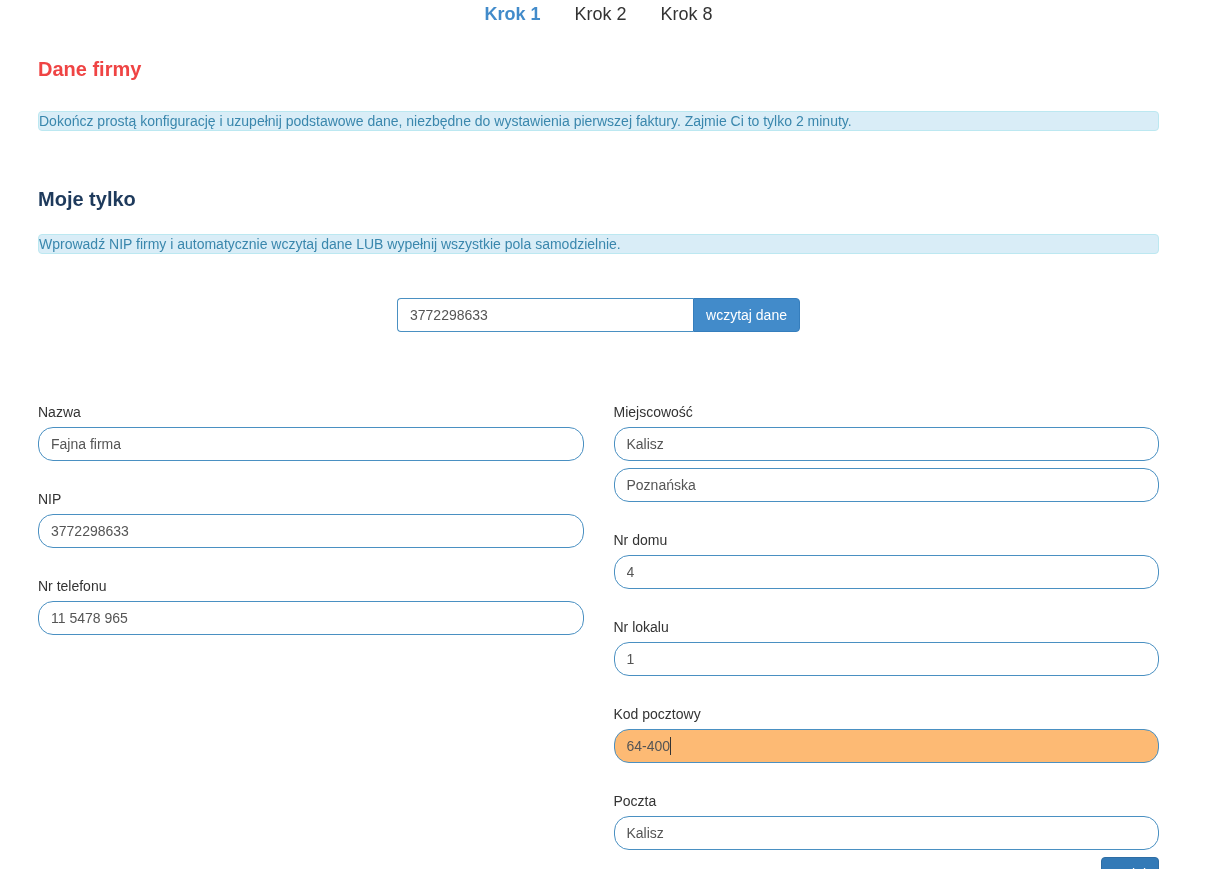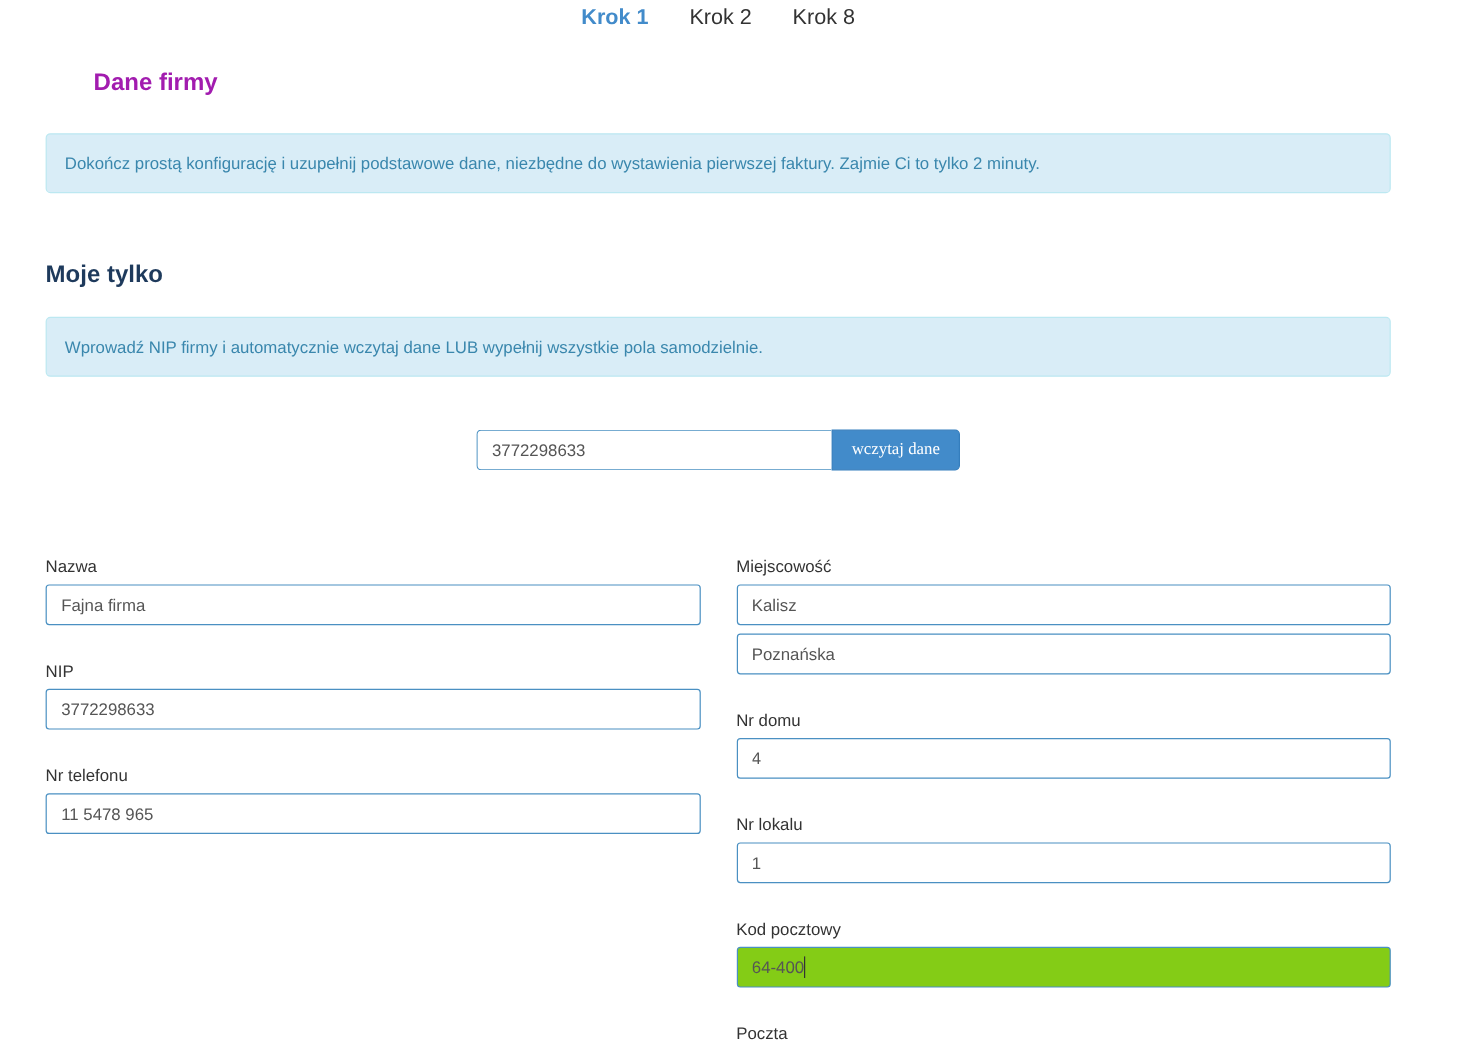--- a/index.html
+++ b/index.html
@@ -14,62 +14,62 @@
   
   .tabs {
     display: flex; justify-content: center; gap: 34px;
     padding-top: 4px; font-size: 18px;
   }
   .tab { color: #333; cursor: pointer; }
   .tab.active { color: #428bca; font-weight: bold; }
 
   
   h2 { font-size: 20px; font-weight: bold; margin: 0; }
-  .h-company { margin-top: 33px; color: #a21caf; margin-left: 40px; }
+  .h-company { margin-top: 33px; color: #ef4444; }
   .h-mydata  { margin-top: 57px; color: #1e3a5c; }
 
   
   .alert {
-    margin-top: 30px; padding: 15px;
+    margin-top: 30px; 
     background: #d9edf7; border: 1px solid #bce8f1;
     border-radius: 4px; color: #3a87ad; line-height: 18px;
   }
   .alert-2 { margin-top: 23px; }
 
   
   .nip-row { margin-top: 44px; display: flex; justify-content: center; }
   .nip-group { display: flex; width: 403px; }
   .nip-group input {
     width: 296px; height: 34px; padding: 6px 12px;
     font-family: inherit; font-size: 14px; color: #555;
     border: 1px solid #4a90c2; border-right: none;
     border-radius: 4px 0 0 4px; outline: none; background: #fff;
   }
   .btn {
-    font-family: Liberation Serif, serif; font-size: 14px; color: #fff;
+    font-family: Liberation Sans, sans-serif; font-size: 14px; color: #fff;
     border: 1px solid #357ebd; background: #428bca;
     cursor: pointer; padding: 6px 12px; line-height: 20px;
   }
   .btn-load { width: 107px; height: 34px; border-radius: 0 4px 4px 0; }
 
   
   .form { display: flex; gap: 30px; margin-top: 42px; }
   .col { flex: 1; }
   .form-group { margin-bottom: 7px; }
   .form-group label {
     display: block; line-height: 20px; margin-bottom: 5px; color: #333; margin-top: 28px;
   }
   .input-wrap { position: relative; }
   .form-group input {
     width: 100%; height: 34px; padding: 6px 12px;
     font-family: inherit; font-size: 14px; color: #555;
-    border: 1px solid #4a90c2; border-radius: 3px;
+    border: 1px solid #4a90c2; border-radius: 15px;
     outline: none; background: #fff;
   }
-  .form-group input.focused { background: #84cc16; }
+  .form-group input.focused { background: #fdba74; }
   .caret {
     position: absolute; left: 56px; top: 8px;
     width: 1px; height: 18px; background: #333;
   }
 
   
   .actions { display: flex; justify-content: flex-end; margin-top: 7px; padding-bottom: 12px; }
   .btn-next {
     background: #337ab7; border-color: #2e6da4;
     border-radius: 4px; height: 34px; min-width: 57px;

